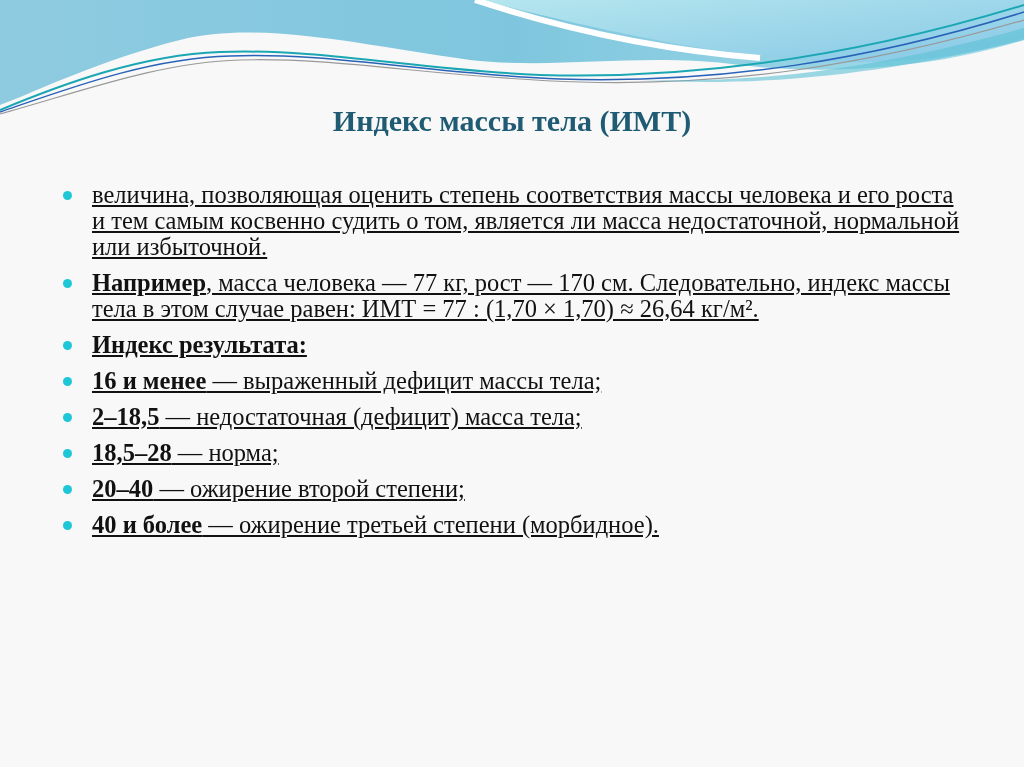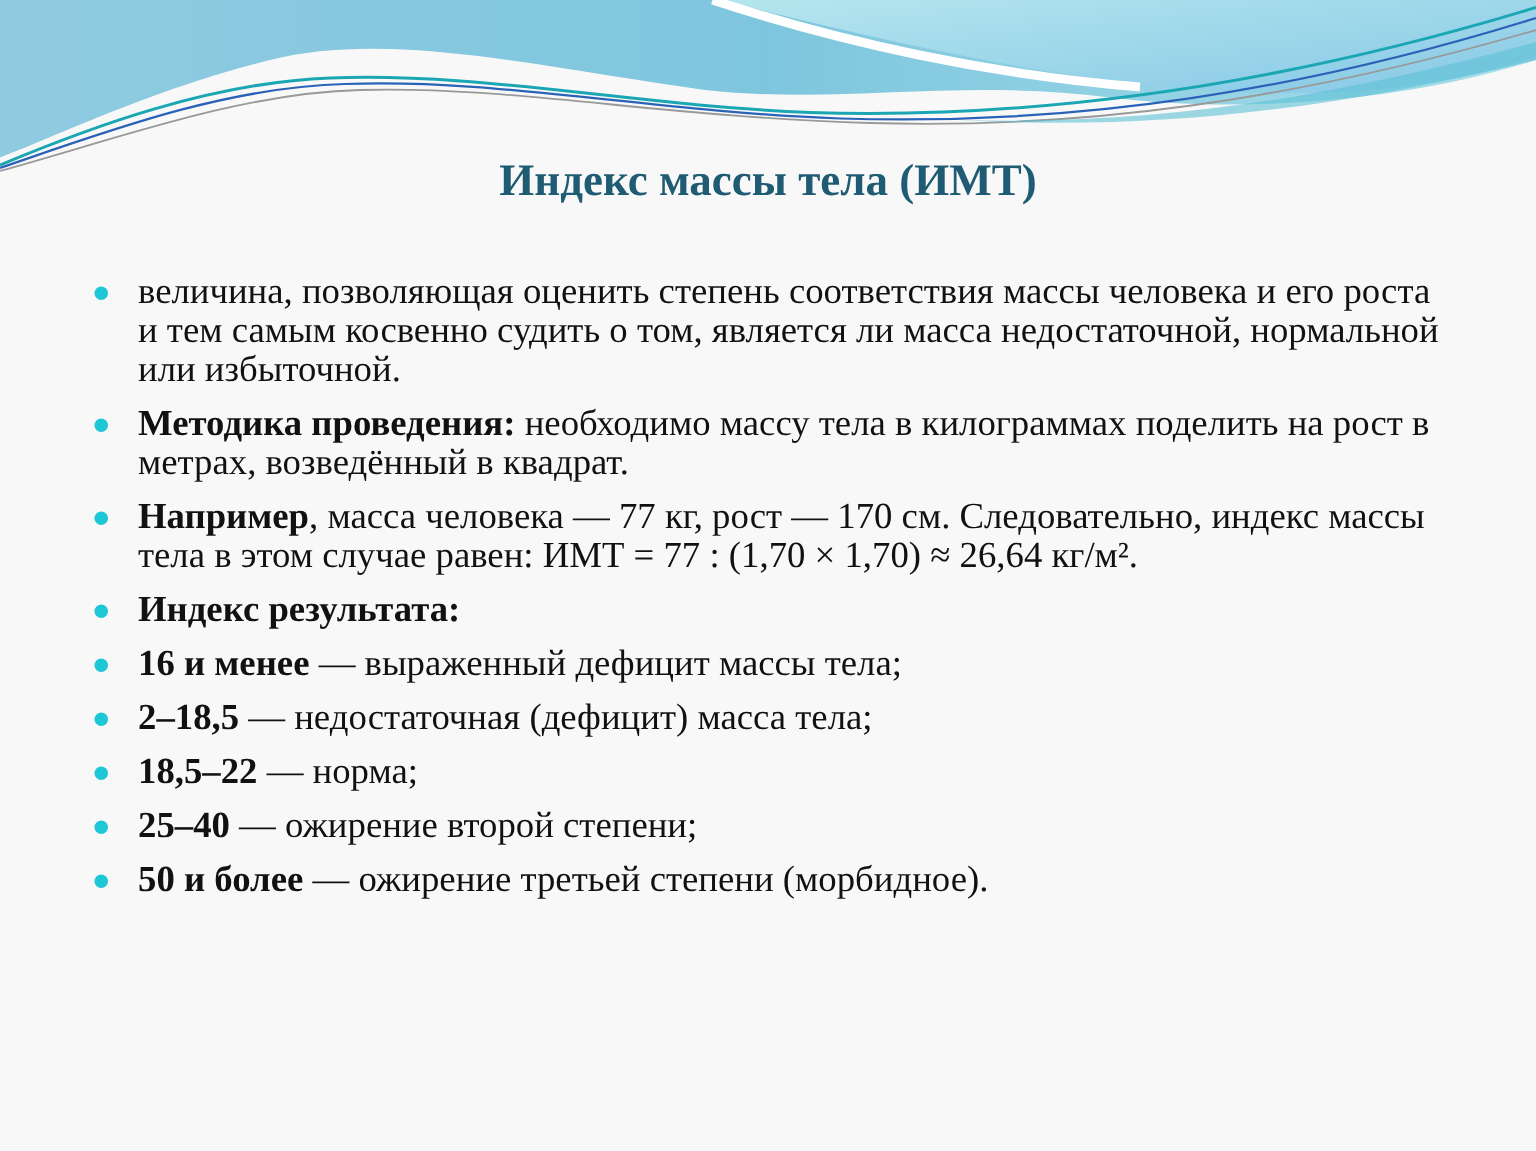--- a/index.html
+++ b/index.html
@@ -9,21 +9,21 @@
       font-family: "Liberation Serif", "DejaVu Serif", serif;
     }
     .banner { position: absolute; left: 0; top: 0; width: 1024px; height: 115px; }
     .title {
       position: absolute; left: 0; top: 104px; width: 1024px; text-align: center;
       font-size: 30px; font-weight: bold; color: #1f5c73; margin: 0;
     }
     .content { position: absolute; left: 60px; top: 182px; width: 910px; }
     .bullet {
       position: relative; padding-left: 32px; font-size: 24.5px; line-height: 26px;
-      color: #111; margin-bottom: 10px;
+      color: #111; margin-bottom: 10px; text-decoration: underline;
     }
     .dot {
       position: absolute; left: 3px; top: 9px; width: 9px; height: 9px; border-radius: 50%;
       background: #1ec7d6;
     }
     b { font-weight: bold; }
   </style>
 </head>
 <body>
 
@@ -50,43 +50,39 @@
 
 <h1 class="title">Индекс массы тела (ИМТ)</h1>
 
 <div class="content">
   <div class="bullet">
     <span class="dot"></span>
     <b></b><span>величина, позволяющая оценить степень соответствия массы человека и его роста и тем самым косвенно судить о том, является ли масса недостаточной, нормальной или избыточной.</span>
   </div>
   <div class="bullet">
     <span class="dot"></span>
-    <b>Методика проведения:</b><span> необходимо массу тела в килограммах поделить на рост в метрах, возведённый в квадрат.</span>
-  </div>
-  <div class="bullet">
-    <span class="dot"></span>
     <b>Например</b><span>, масса человека — 77 кг, рост — 170 см. Следовательно, индекс массы тела в этом случае равен: ИМТ = 77 : (1,70 × 1,70) ≈ 26,64 кг/м².</span>
   </div>
   <div class="bullet">
     <span class="dot"></span>
     <b>Индекс результата:</b><span></span>
   </div>
   <div class="bullet">
     <span class="dot"></span>
     <b>16 и менее</b><span> — выраженный дефицит массы тела;</span>
   </div>
   <div class="bullet">
     <span class="dot"></span>
     <b>2–18,5</b><span> — недостаточная (дефицит) масса тела;</span>
   </div>
   <div class="bullet">
     <span class="dot"></span>
-    <b>18,5–22</b><span> — норма;</span>
+    <b>18,5–28</b><span> — норма;</span>
   </div>
   <div class="bullet">
     <span class="dot"></span>
-    <b>25–40</b><span> — ожирение второй степени;</span>
+    <b>20–40</b><span> — ожирение второй степени;</span>
   </div>
   <div class="bullet">
     <span class="dot"></span>
-    <b>50 и более</b><span> — ожирение третьей степени (морбидное).</span>
+    <b>40 и более</b><span> — ожирение третьей степени (морбидное).</span>
   </div>
 </div>
 
 </body></html>

